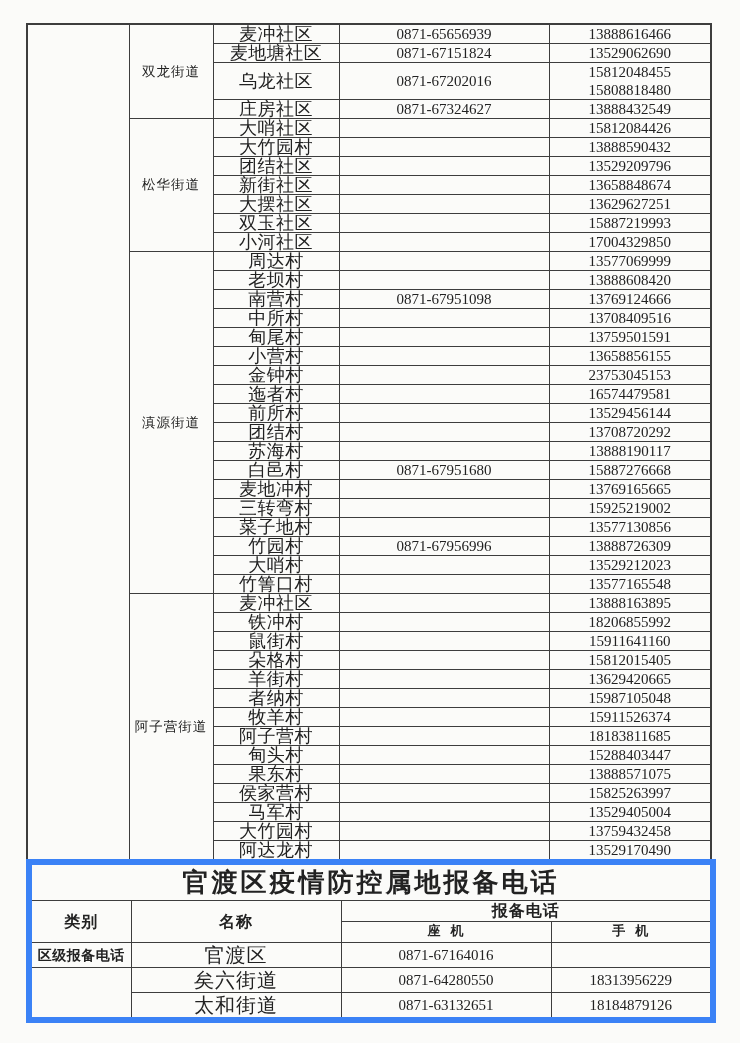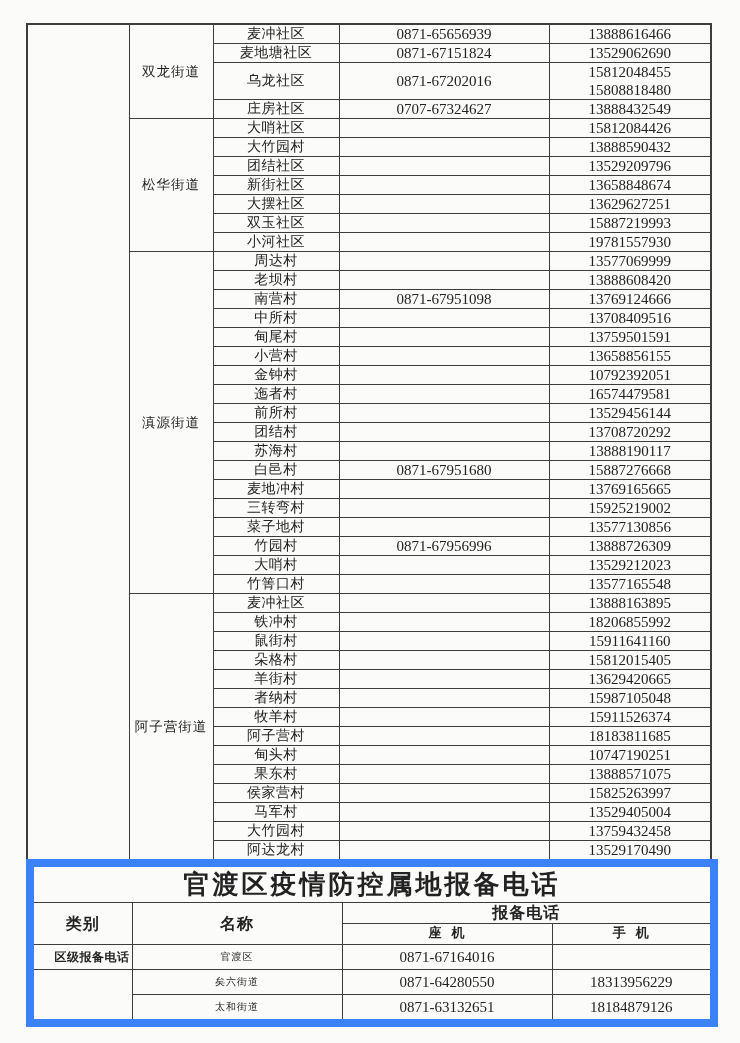--- a/index.html
+++ b/index.html
@@ -17,34 +17,34 @@
     left: 26px;
     top: 23px;
     width: 684px;
   }
   table {
     border-collapse: collapse;
     table-layout: fixed;
     width: 684px;
   }
   table.main-table { border: 2px solid #3d3d3d; }
-  table.report-table { border: 8px solid #3b82f6; margin-top: -2px; }
+  table.report-table { border: 6px solid #3b82f6; margin-top: -2px; }
   td {
     border: 1.5px solid #3d3d3d;
     text-align: center;
     vertical-align: middle;
     padding: 0 2px;
     overflow: hidden;
     white-space: nowrap;
   }
   
   .main-table td { height: 18px; line-height: 18px; }
   td.cell-empty-col { background: transparent; }
   td.cell-street { font-size: 13.5px; letter-spacing: 1px; text-align: center; }
-  td.cell-community { font-size: 14px; letter-spacing: 0.5px; }
+  td.cell-community { font-size: 18px; letter-spacing: 0.5px; }
   td.cell-landline, td.cell-mobile { font-size: 15px; }
   .mobile-line { height: 18px; line-height: 18px; }
   
   td.report-title-cell {
     height: 32px;
     font-size: 26px;
     font-weight: bold;
     letter-spacing: 3px;
     font-family: "Liberation Serif", "DejaVu Serif", serif;
   }
@@ -57,27 +57,26 @@
   }
   td.report-subheader {
     font-size: 13px;
     font-weight: 600;
     height: 20px;
     line-height: 20px;
     letter-spacing: 1px;
     font-family: Liberation Mono, monospace;
   }
   .report-table td.report-data { height: 24px; line-height: 24px; font-size: 15px; }
-  .report-table td.report-data.cjk { font-size: 10px; letter-spacing: 1px; }
+  .report-table td.report-data.cjk { font-size: 20px; letter-spacing: 1px; }
   .report-table td.cat-bold {
     font-weight: bold;
     font-family: "Liberation Sans", "DejaVu Sans", sans-serif;
-    font-size: 12px;
+    font-size: 14px;
     letter-spacing: 0.5px;
-    text-align: right;
   }
 </style>
 </head>
 <body>
 
 <div class="doc">
 
   <table class="main-table">
     <colgroup>
       <col style="width:102px">
@@ -106,21 +105,21 @@
         <tr>
           <td class="cell-community">乌龙社区</td>
           <td class="cell-landline">0871-67202016</td>
           <td class="cell-mobile">
             <div class="mobile-line">15812048455</div>
             <div class="mobile-line">15808818480</div>
           </td>
         </tr>
         <tr>
           <td class="cell-community">庄房社区</td>
-          <td class="cell-landline">0707-67324627</td>
+          <td class="cell-landline">0871-67324627</td>
           <td class="cell-mobile">
             <div class="mobile-line">13888432549</div>
           </td>
         </tr>
         <tr>
           <td class="cell-street" rowspan="7">松华街道</td>
           <td class="cell-community">大哨社区</td>
           <td class="cell-landline"></td>
           <td class="cell-mobile">
             <div class="mobile-line">15812084426</div>
@@ -158,21 +157,21 @@
           <td class="cell-community">双玉社区</td>
           <td class="cell-landline"></td>
           <td class="cell-mobile">
             <div class="mobile-line">15887219993</div>
           </td>
         </tr>
         <tr>
           <td class="cell-community">小河社区</td>
           <td class="cell-landline"></td>
           <td class="cell-mobile">
-            <div class="mobile-line">19781557930</div>
+            <div class="mobile-line">17004329850</div>
           </td>
         </tr>
         <tr>
           <td class="cell-street" rowspan="18">滇源街道</td>
           <td class="cell-community">周达村</td>
           <td class="cell-landline"></td>
           <td class="cell-mobile">
             <div class="mobile-line">13577069999</div>
           </td>
         </tr>
@@ -208,21 +207,21 @@
           <td class="cell-community">小营村</td>
           <td class="cell-landline"></td>
           <td class="cell-mobile">
             <div class="mobile-line">13658856155</div>
           </td>
         </tr>
         <tr>
           <td class="cell-community">金钟村</td>
           <td class="cell-landline"></td>
           <td class="cell-mobile">
-            <div class="mobile-line">10792392051</div>
+            <div class="mobile-line">23753045153</div>
           </td>
         </tr>
         <tr>
           <td class="cell-community">迤者村</td>
           <td class="cell-landline"></td>
           <td class="cell-mobile">
             <div class="mobile-line">16574479581</div>
           </td>
         </tr>
         <tr>
@@ -349,21 +348,21 @@
           <td class="cell-community">阿子营村</td>
           <td class="cell-landline"></td>
           <td class="cell-mobile">
             <div class="mobile-line">18183811685</div>
           </td>
         </tr>
         <tr>
           <td class="cell-community">甸头村</td>
           <td class="cell-landline"></td>
           <td class="cell-mobile">
-            <div class="mobile-line">10747190251</div>
+            <div class="mobile-line">15288403447</div>
           </td>
         </tr>
         <tr>
           <td class="cell-community">果东村</td>
           <td class="cell-landline"></td>
           <td class="cell-mobile">
             <div class="mobile-line">13888571075</div>
           </td>
         </tr>
         <tr>

